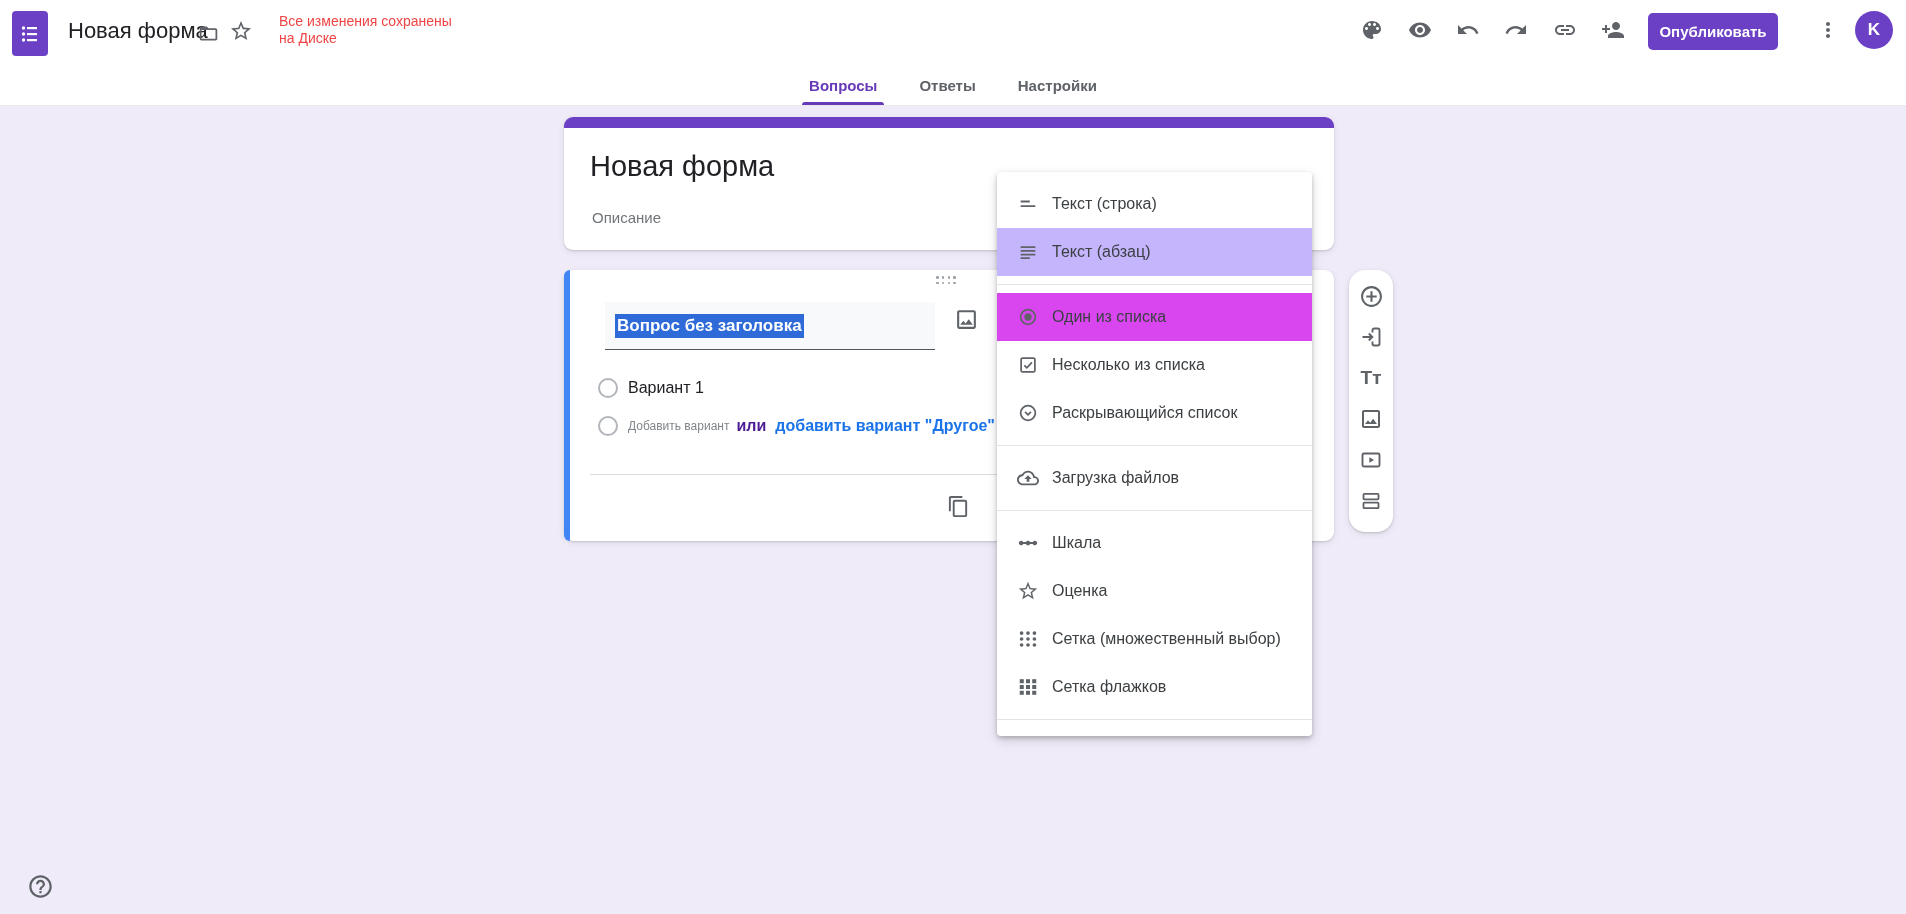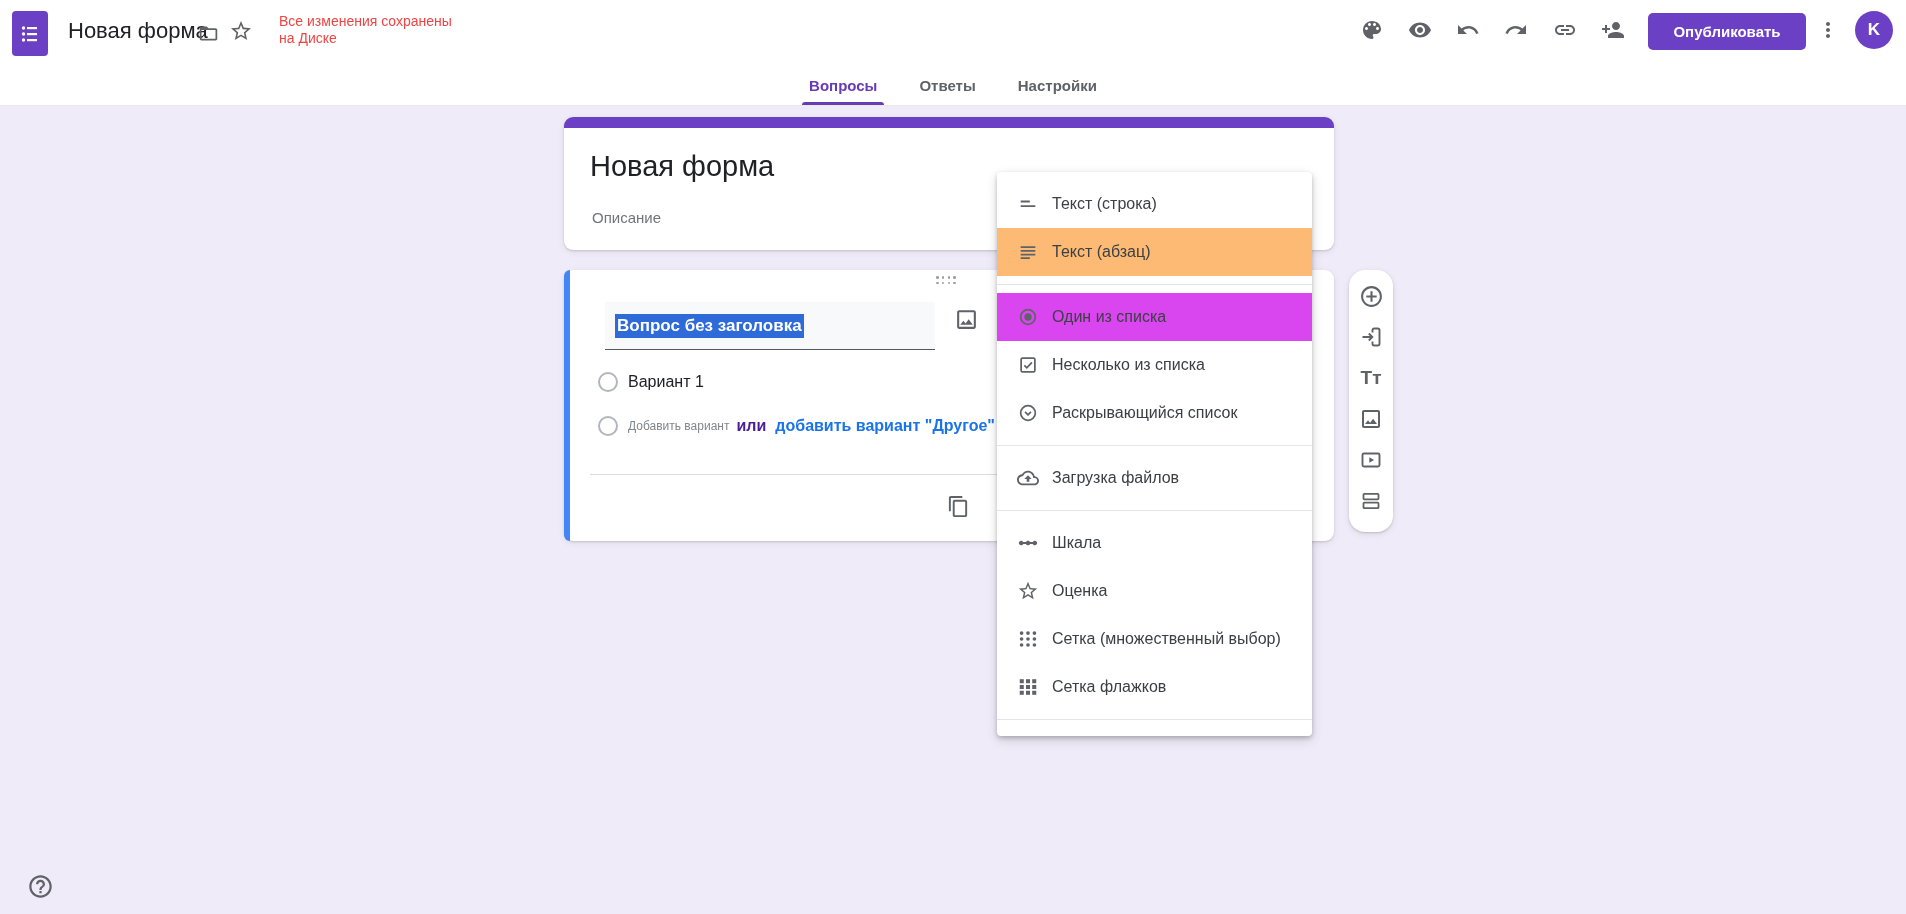--- a/index.html
+++ b/index.html
@@ -21,21 +21,21 @@
   .logo {
     position:absolute; left:12px; top:11px; width:36px; height:45px;
     background:#6c40c4; border-radius:4px;
     display:flex; align-items:center; justify-content:center;
   }
   .doc-title { position:absolute; left:68px; top:17px; font-size:22px; color:#202124; line-height:28px; }
   .icon-btn { display:flex; align-items:center; justify-content:center; cursor:pointer; }
   .hdr-icon { position:absolute; top:18px; width:24px; height:24px; }
   .saved { position:absolute; left:279px; top:13px; font-size:14px; line-height:17px; color:#ef4444; }
   .publish-btn {
-    position:absolute; left:1648px; top:13px; width:158px; height:37px;
+    position:absolute; left:1648px; top:13px; width:130px; height:37px;
     background:#6c40c4; color:#fff; border:none; border-radius:5px;
     font-size:15px; font-weight:bold; font-family:"Liberation Sans",sans-serif;
     display:flex; align-items:center; justify-content:center; cursor:pointer;
   }
   .avatar {
     position:absolute; left:1855px; top:11px; width:38px; height:38px; border-radius:50%;
     background:#6c40c4; color:#fff; font-size:17px; font-weight:bold;
     display:flex; align-items:center; justify-content:center; cursor:pointer;
   }
   
@@ -87,21 +87,21 @@
   .q-foot-btn { position:absolute; top:224px; width:24px; height:24px; }
 
   
   .type-menu {
     position:absolute; left:997px; top:172px; width:315px;
     background:#fff; border-radius:4px; padding:8px 0;
     box-shadow:0 2px 4px rgba(0,0,0,.2), 0 4px 12px rgba(0,0,0,.15);
     z-index:10;
   }
   .t-item { height:48px; display:flex; align-items:center; padding-left:20px; cursor:pointer; }
-  .t-item.hovered { background:#fdba74; }
+  .t-item.hovered { background:#c4b5fd; }
   .t-item.selected { background:#d946ef; }
   .t-item .mi-icon { width:22px; height:22px; flex:none; }
   .t-item .mi-label { margin-left:13px; font-size:16px; color:#3c4043; }
   .t-div { height:1px; background:#e4e4e7; margin:8px 0; }
 
   
   .side-toolbar {
     position:absolute; left:1349px; top:270px; width:44px; height:262px;
     background:#fff; border-radius:16px;
     box-shadow:0 1px 2px rgba(60,64,67,.2), 0 2px 6px rgba(60,64,67,.12);
@@ -211,21 +211,21 @@
   </div>
   <div class="q-title-field">
     <span class="sel">Вопрос без заголовка</span>
   </div>
   <div class="q-img-btn icon-btn">
     <svg width="25" height="25" viewBox="0 0 24 24" fill="#5f6368">
         <path d="M19 5v14H5V5h14m0-2H5c-1.1 0-2 .9-2 2v14c0 1.1.9 2 2 2h14c1.1 0 2-.9 2-2V5c0-1.1-.9-2-2-2zm-4.86 8.86l-3 3.87L9 13.14 6 17h12l-3.86-5.14z"></path>
       </svg>
   </div>
 
-  <div class="opt-row" style="top:102px;">
+  <div class="opt-row" style="top:108px;">
     <span class="radio"></span>
     <span class="opt-label">Вариант 1</span>
   </div>
   <div class="opt-row" style="top:146px;">
     <span class="radio"></span>
     <span class="opt-add">Добавить вариант</span>
     <span class="opt-or">или</span>
     <span class="opt-other">добавить вариант "Другое"</span>
   </div>
 

